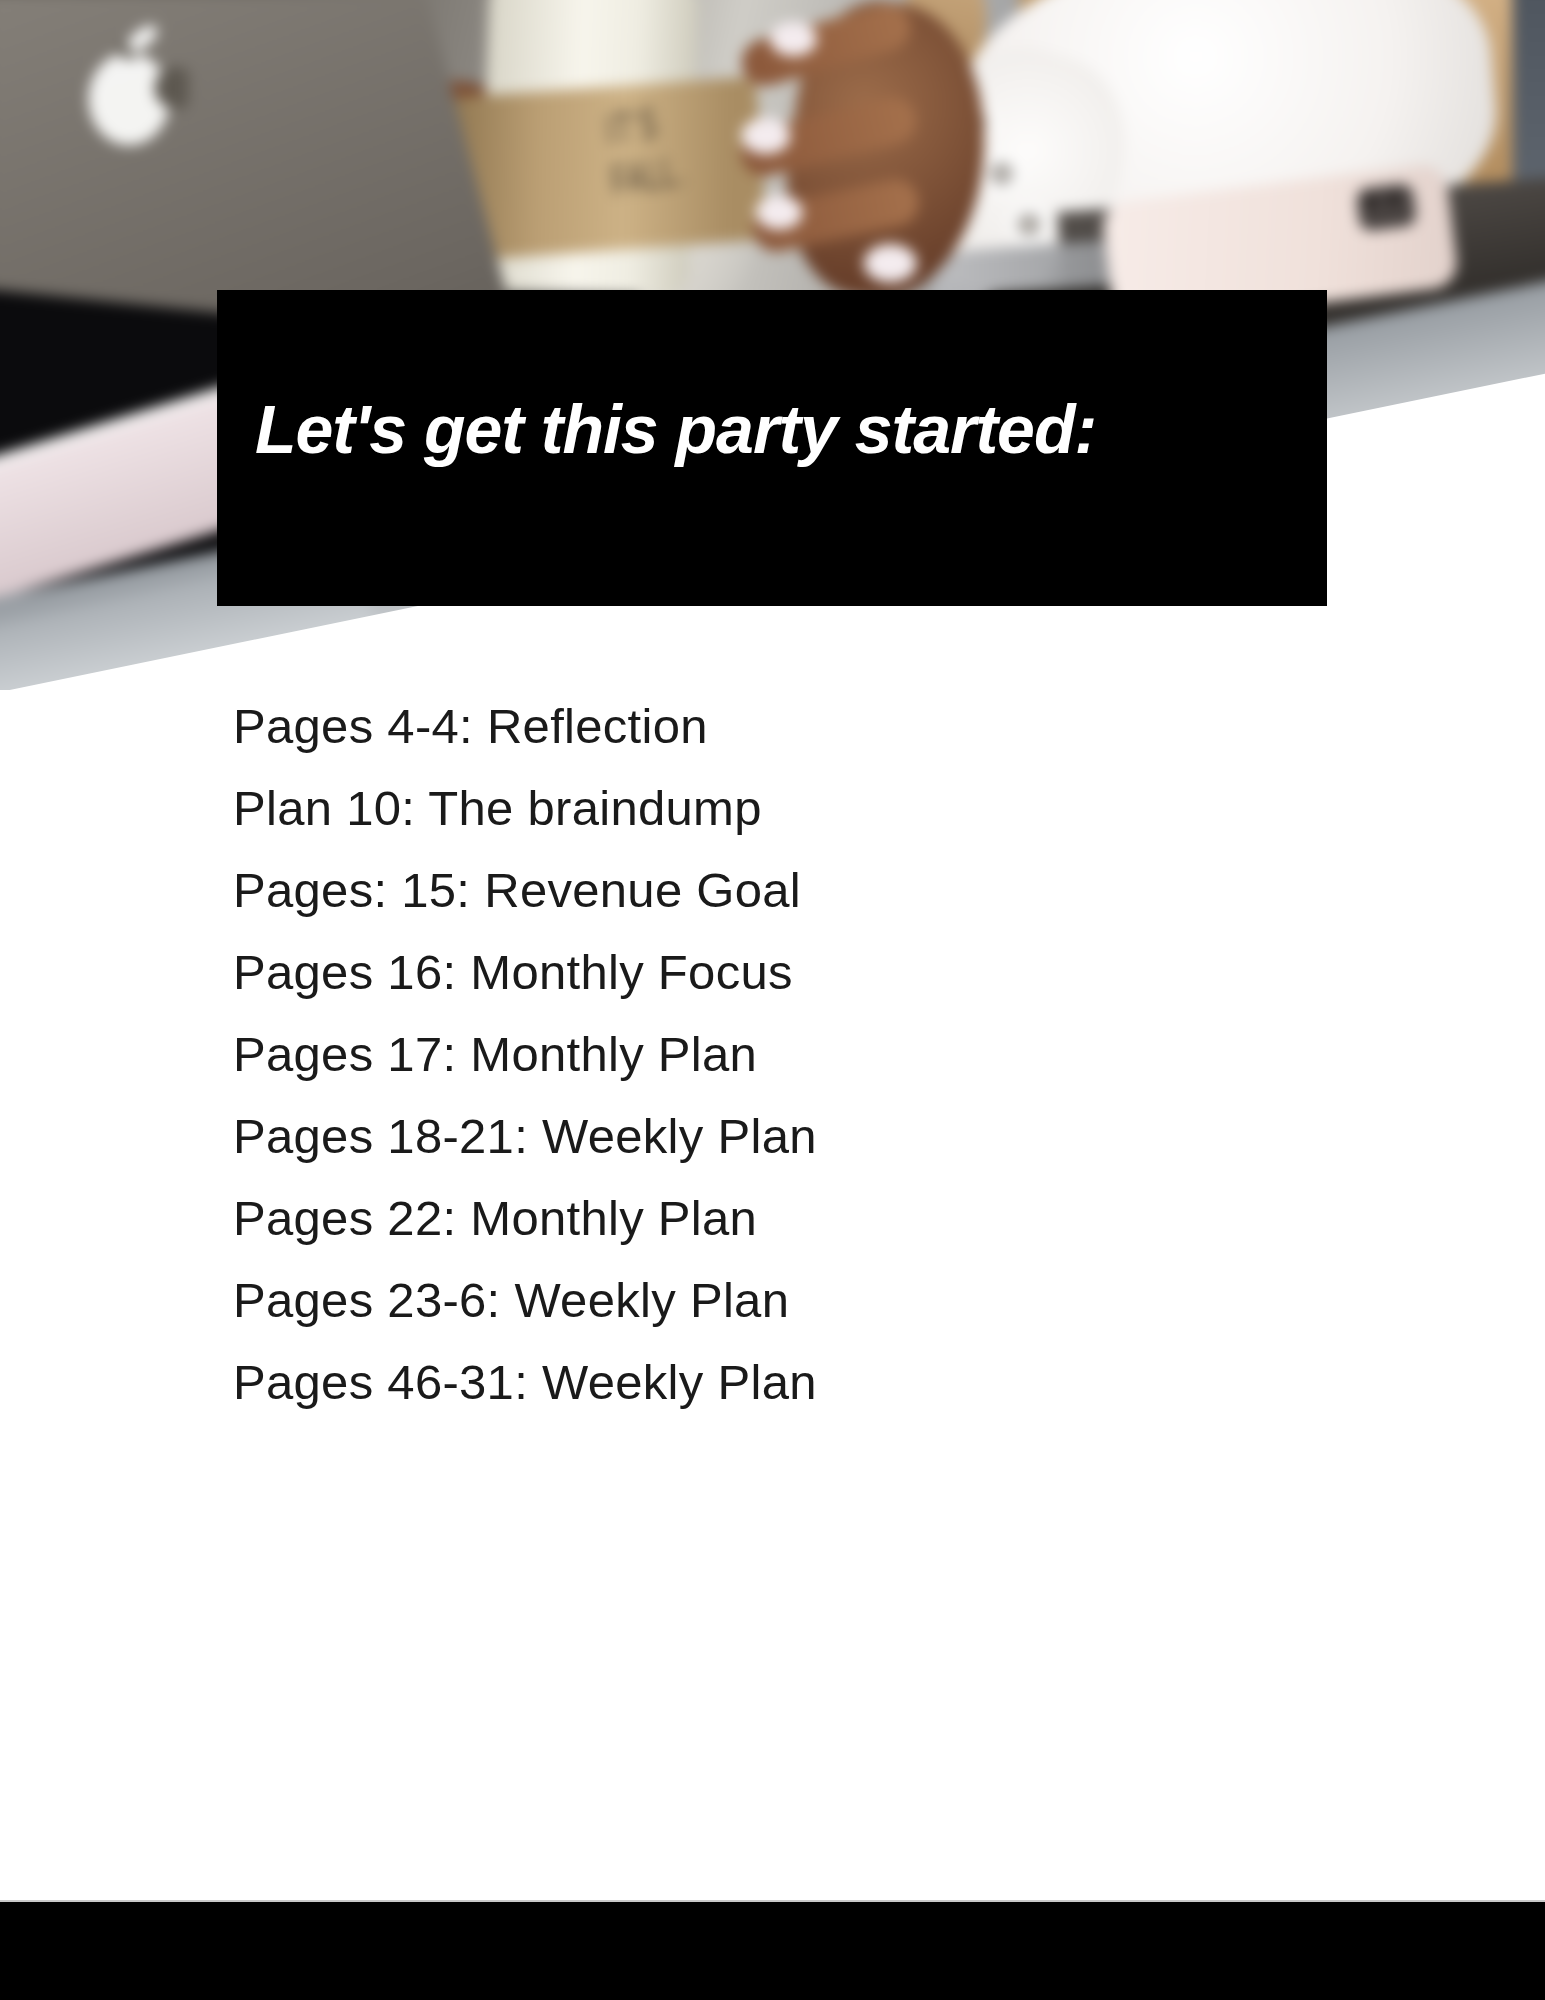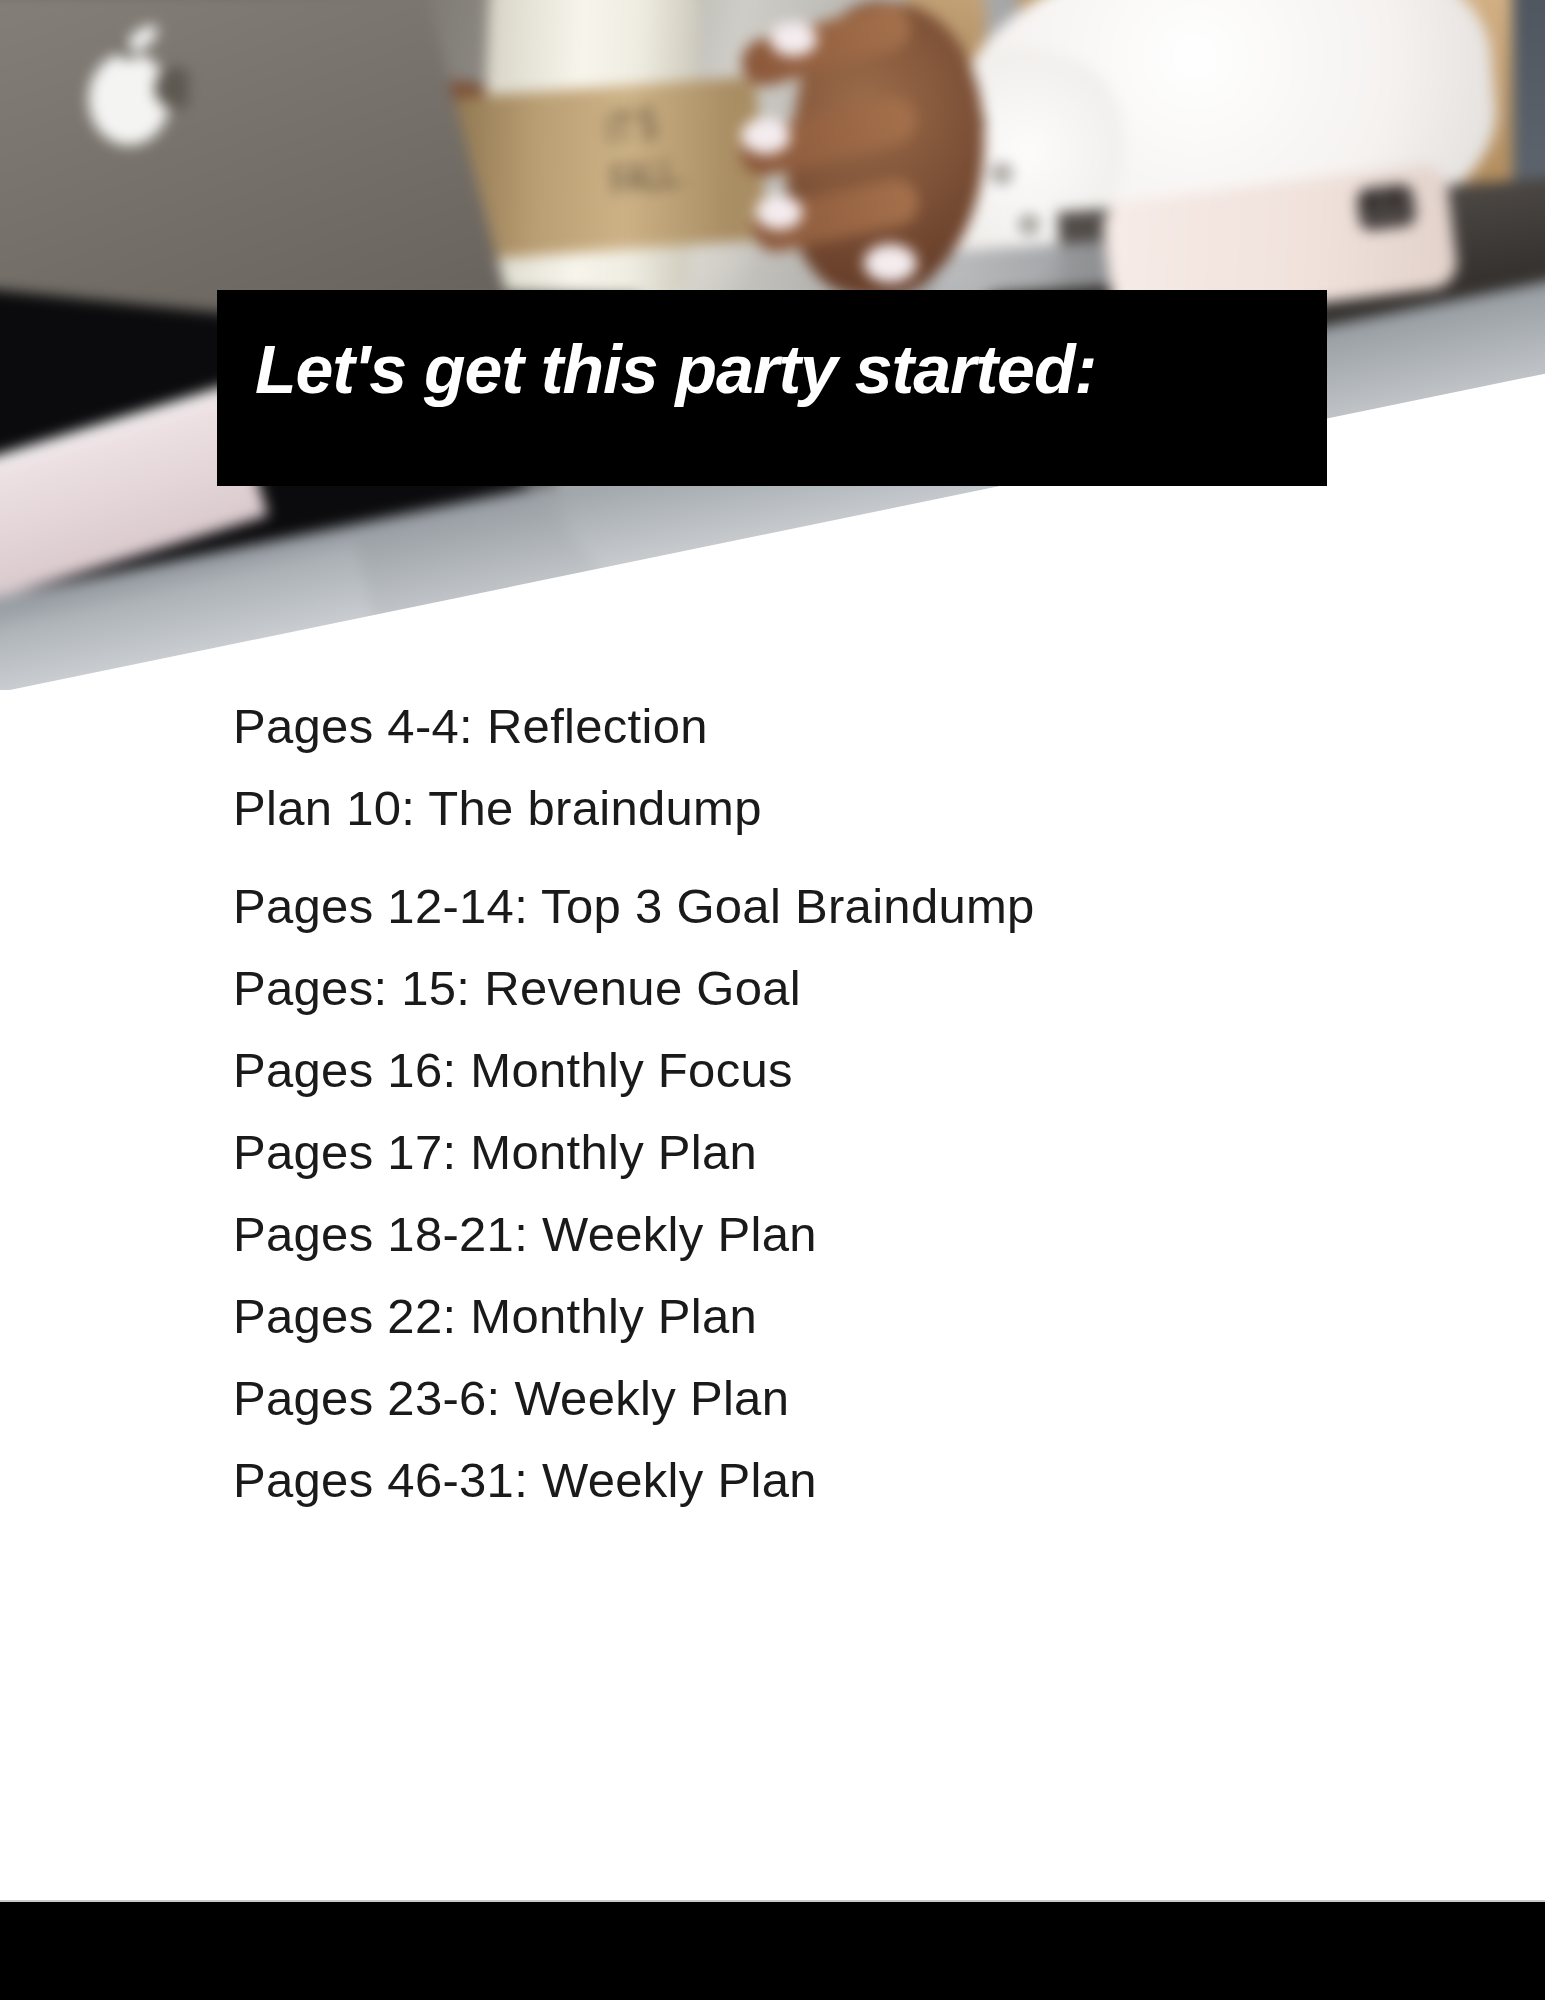--- a/index.html
+++ b/index.html
@@ -58,21 +58,21 @@
                background:linear-gradient(#efe3e6,#d9c9cd);border-top:9px solid #fcfbfb;}
   .ph-streak{left:-45px;top:585px;width:430px;height:140px;transform:rotate(-13deg);
              background:linear-gradient(#f7f8f9,#dfe3e6);}
   .ph-table-front{left:-70px;top:430px;width:1780px;height:270px;transform:rotate(-11.5deg);opacity:.96;
                   background:linear-gradient(#9aa0a6 0%,#d2d6d9 42%,#eef0f2 100%);}
 
   .wedge{position:absolute;left:0;top:0;width:1545px;height:692px;background:#ffffff;
          clip-path:polygon(0 100%,100% 54%,100% 100%);}
 
   
-  .banner{position:absolute;left:217px;top:290px;width:1110px;height:196px;background:#000000;
+  .banner{position:absolute;left:217px;top:290px;width:1110px;height:316px;background:#000000;
           display:flex;align-items:center;padding:0 28px 38px 38px;box-sizing:border-box;}
   .banner-text{color:#ffffff;font-size:68px;font-weight:bold;font-style:italic;letter-spacing:-1px;white-space:nowrap;}
 
   
   .toc{position:absolute;left:233px;top:685px;width:1100px;color:#1a1a1a;}
   .toc-item{font-size:49px;line-height:82px;letter-spacing:.3px;white-space:nowrap;}
   .toc-item.extra-gap{margin-top:16px;}
 
   
   .footer{position:absolute;left:0;top:1900px;width:1545px;height:100px;background:#000000;
@@ -150,21 +150,20 @@
     <div class="wedge"></div>
   </div>
 
   <div class="banner">
     <div class="banner-text">Let's get this party started:</div>
   </div>
 
   <div class="toc">
     <div class="toc-item">Pages 4-4: Reflection</div>
     <div class="toc-item">Plan 10: The braindump</div>
-    <div class="toc-item extra-gap">Pages 12-14: Top 3 Goal Braindump</div>
     <div class="toc-item">Pages: 15: Revenue Goal</div>
     <div class="toc-item">Pages 16: Monthly Focus</div>
     <div class="toc-item">Pages 17: Monthly Plan</div>
     <div class="toc-item">Pages 18-21: Weekly Plan</div>
     <div class="toc-item">Pages 22: Monthly Plan</div>
     <div class="toc-item">Pages 23-6: Weekly Plan</div>
     <div class="toc-item">Pages 46-31: Weekly Plan</div>
   </div>
 
   <div class="footer"></div>

